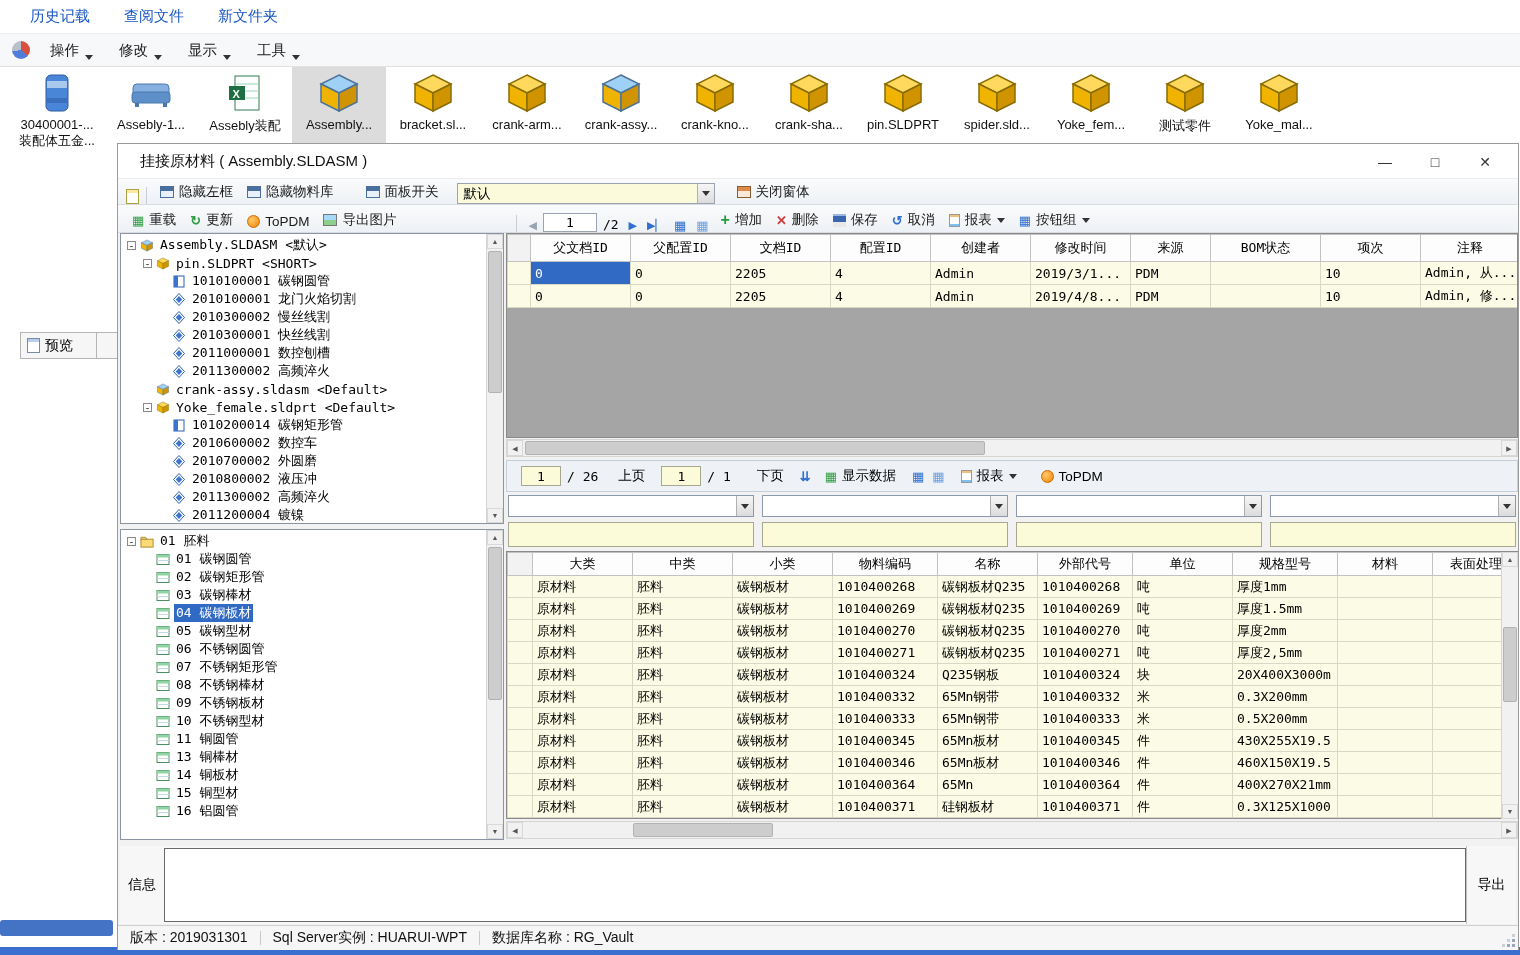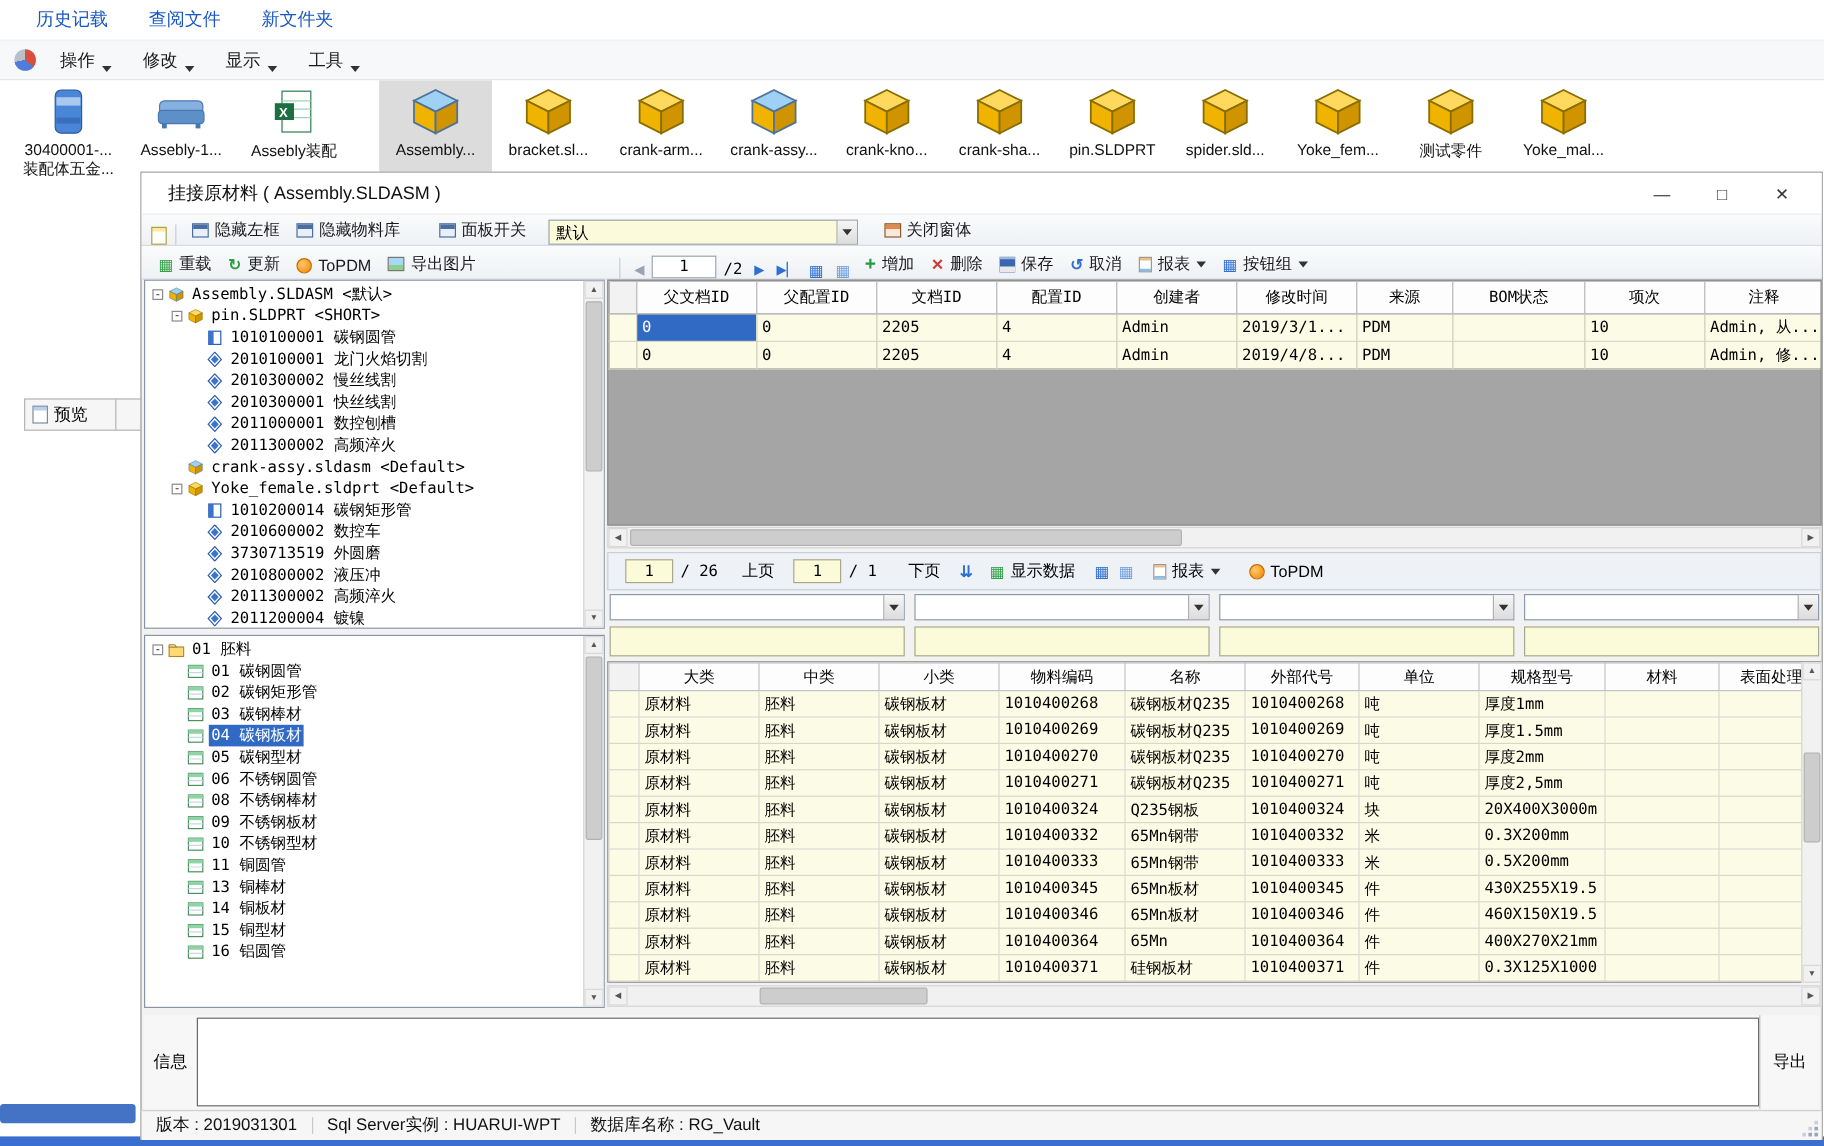--- a/index.html
+++ b/index.html
@@ -17,21 +17,21 @@
   .app-logo { width:18px; height:18px; border-radius:50%;
     background:conic-gradient(#d84f3f 0 130deg,#4f7dd8 130deg 260deg,#b8c0cc 260deg 360deg); margin-right:10px; flex:none; }
   .menus { display:flex; align-items:center; gap:6px; }
   .menu-item { display:flex; align-items:flex-end; gap:6px; font-size:14.5px; color:#1a1a1a; padding:4px 10px; white-space:nowrap; }
   .dcaret { width:0; height:0; border-left:4px solid transparent; border-right:4px solid transparent;
     border-top:5px solid #333; display:inline-block; }
 
   
   .icons-row { position:absolute; top:67px; left:0; width:1520px; height:90px; background:#fff; display:flex; padding-left:10px; }
   .file-icon { width:94px; flex:none; display:flex; flex-direction:column; align-items:center; padding-top:5px; cursor:pointer; }
-  .file-icon.selected { background:#dcdcdc;margin-left:24px; }
+  .file-icon.selected { background:#dcdcdc; }
   .file-icon .glyph { width:44px; height:42px; flex:none; }
   .file-icon .lbl { font-size:13px; color:#111; margin-top:3px; white-space:nowrap; }
   .file-icon .lbl2 { font-size:13px; color:#111; white-space:nowrap; }
 
   
   .preview-btn { position:absolute; left:20px; top:332px; width:78px; height:27px; border:1px solid #b5b5b5;
     background:#f6f6f6; display:flex; align-items:center; gap:5px; padding-left:6px; font-size:14px; z-index:1; }
   .ic-page { width:13px; height:15px; background:#fff; border:1px solid #7a8aa0; box-shadow:inset 0 3px 0 #b8d0ea; flex:none; }
   .partial-btn { position:absolute; left:96px; top:332px; width:26px; height:27px; border:1px solid #b5b5b5; background:#f6f6f6; z-index:1; }
   .bg-hscroll { position:absolute; left:0; top:920px; width:113px; height:16px; background:#4472c4; border-radius:3px; z-index:1; }
@@ -542,21 +542,21 @@
             <span class="tlabel">2010600002 数控车</span>
           </div>
           <div class="titem" style="padding-left: 38px;">
             <span class="exp-sp"></span>
             <span class="ticon">
               <svg viewBox="0 0 13 13" width="100%" height="100%">
                 <path d="M6.5,0.5 L12,6.5 L6.5,12.5 L1,6.5 Z" fill="#fff" stroke="#2a5fae"></path>
                 <path d="M6.5,3 L9.8,6.5 L6.5,10 L3.2,6.5 Z" fill="#3a74cc"></path>
               </svg>
             </span>
-            <span class="tlabel">3730713519 外圆磨</span>
+            <span class="tlabel">2010700002 外圆磨</span>
           </div>
           <div class="titem" style="padding-left: 38px;">
             <span class="exp-sp"></span>
             <span class="ticon">
               <svg viewBox="0 0 13 13" width="100%" height="100%">
                 <path d="M6.5,0.5 L12,6.5 L6.5,12.5 L1,6.5 Z" fill="#fff" stroke="#2a5fae"></path>
                 <path d="M6.5,3 L9.8,6.5 L6.5,10 L3.2,6.5 Z" fill="#3a74cc"></path>
               </svg>
             </span>
             <span class="tlabel">2010800002 液压冲</span>
@@ -661,20 +661,31 @@
           <div class="titem" style="padding-left: 22px;">
             <span class="exp-sp"></span>
             <span class="ticon">
               <svg viewBox="0 0 14 13" width="100%" height="100%">
                 <rect x="1" y="1.5" width="12" height="10" fill="#fff" stroke="#4a8f5f"></rect>
                 <rect x="1" y="1.5" width="12" height="3" fill="#8fd4a5"></rect>
                 <line x1="1" y1="7.5" x2="13" y2="7.5" stroke="#c8d8e0"></line>
               </svg>
             </span>
             <span class="tlabel">06 不锈钢圆管</span>
+          </div>
+          <div class="titem" style="padding-left: 22px;">
+            <span class="exp-sp"></span>
+            <span class="ticon">
+              <svg viewBox="0 0 14 13" width="100%" height="100%">
+                <rect x="1" y="1.5" width="12" height="10" fill="#fff" stroke="#4a8f5f"></rect>
+                <rect x="1" y="1.5" width="12" height="3" fill="#8fd4a5"></rect>
+                <line x1="1" y1="7.5" x2="13" y2="7.5" stroke="#c8d8e0"></line>
+              </svg>
+            </span>
+            <span class="tlabel">07 不锈钢矩形管</span>
           </div>
           <div class="titem" style="padding-left: 22px;">
             <span class="exp-sp"></span>
             <span class="ticon">
               <svg viewBox="0 0 14 13" width="100%" height="100%">
                 <rect x="1" y="1.5" width="12" height="10" fill="#fff" stroke="#4a8f5f"></rect>
                 <rect x="1" y="1.5" width="12" height="3" fill="#8fd4a5"></rect>
                 <line x1="1" y1="7.5" x2="13" y2="7.5" stroke="#c8d8e0"></line>
               </svg>
             </span>

